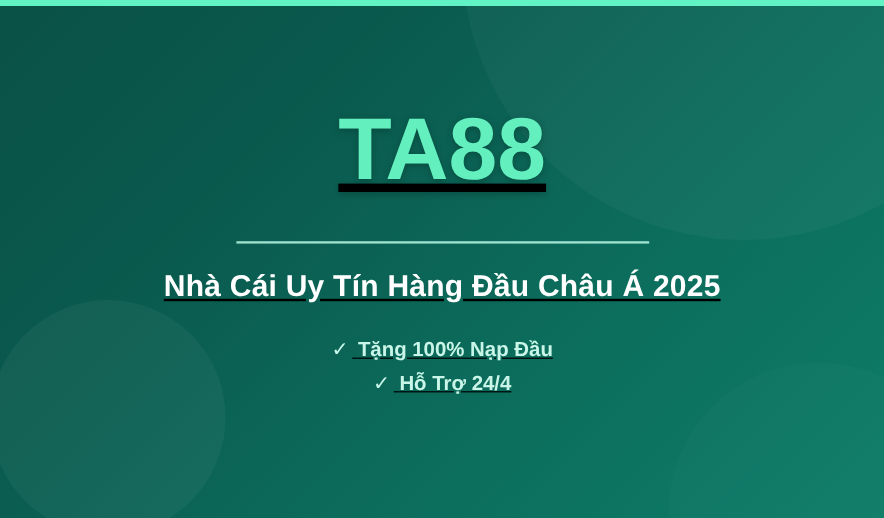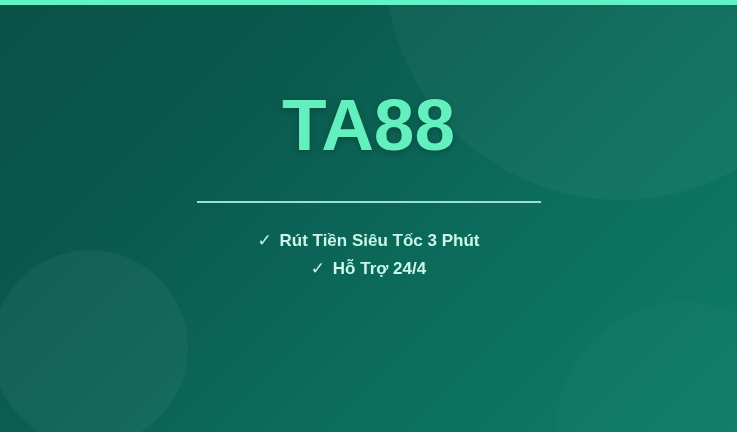--- a/index.html
+++ b/index.html
@@ -62,20 +62,21 @@
   .content {
     position: relative;
     z-index: 3;
     width: 100%;
     height: 100%;
     box-sizing: border-box;
     display: flex;
     flex-direction: column;
     align-items: center;
     text-align: center;
+    text-decoration: underline;
   }
 
   .brand-title {
     margin: 0;
     font-size: 73px;
     font-weight: bold;
     line-height: 1;
     letter-spacing: 0px;
     color: #63f0be;
     padding-top: 88px;
@@ -138,25 +139,26 @@
   <div class="deco-circle deco-circle-topright"></div>
   <div class="deco-circle deco-circle-bottomleft"></div>
   <div class="deco-circle deco-circle-bottomright"></div>
 
   <div class="content">
 
     <h1 class="brand-title">TA88</h1>
 
     <div class="divider"></div>
 
+    <h2 class="tagline">Nhà Cái Uy Tín Hàng Đầu Châu Á 2025</h2>
 
     <ul class="feature-list">
       <li class="feature-item">
         <span class="feature-check">✓</span>
-        <span>Rút Tiền Siêu Tốc 3 Phút</span>
+        <span>Tặng 100% Nạp Đầu</span>
       </li>
       <li class="feature-item">
         <span class="feature-check">✓</span>
         <span>Hỗ Trợ 24/4</span>
       </li>
     </ul>
 
 
   </div>
 </div>

